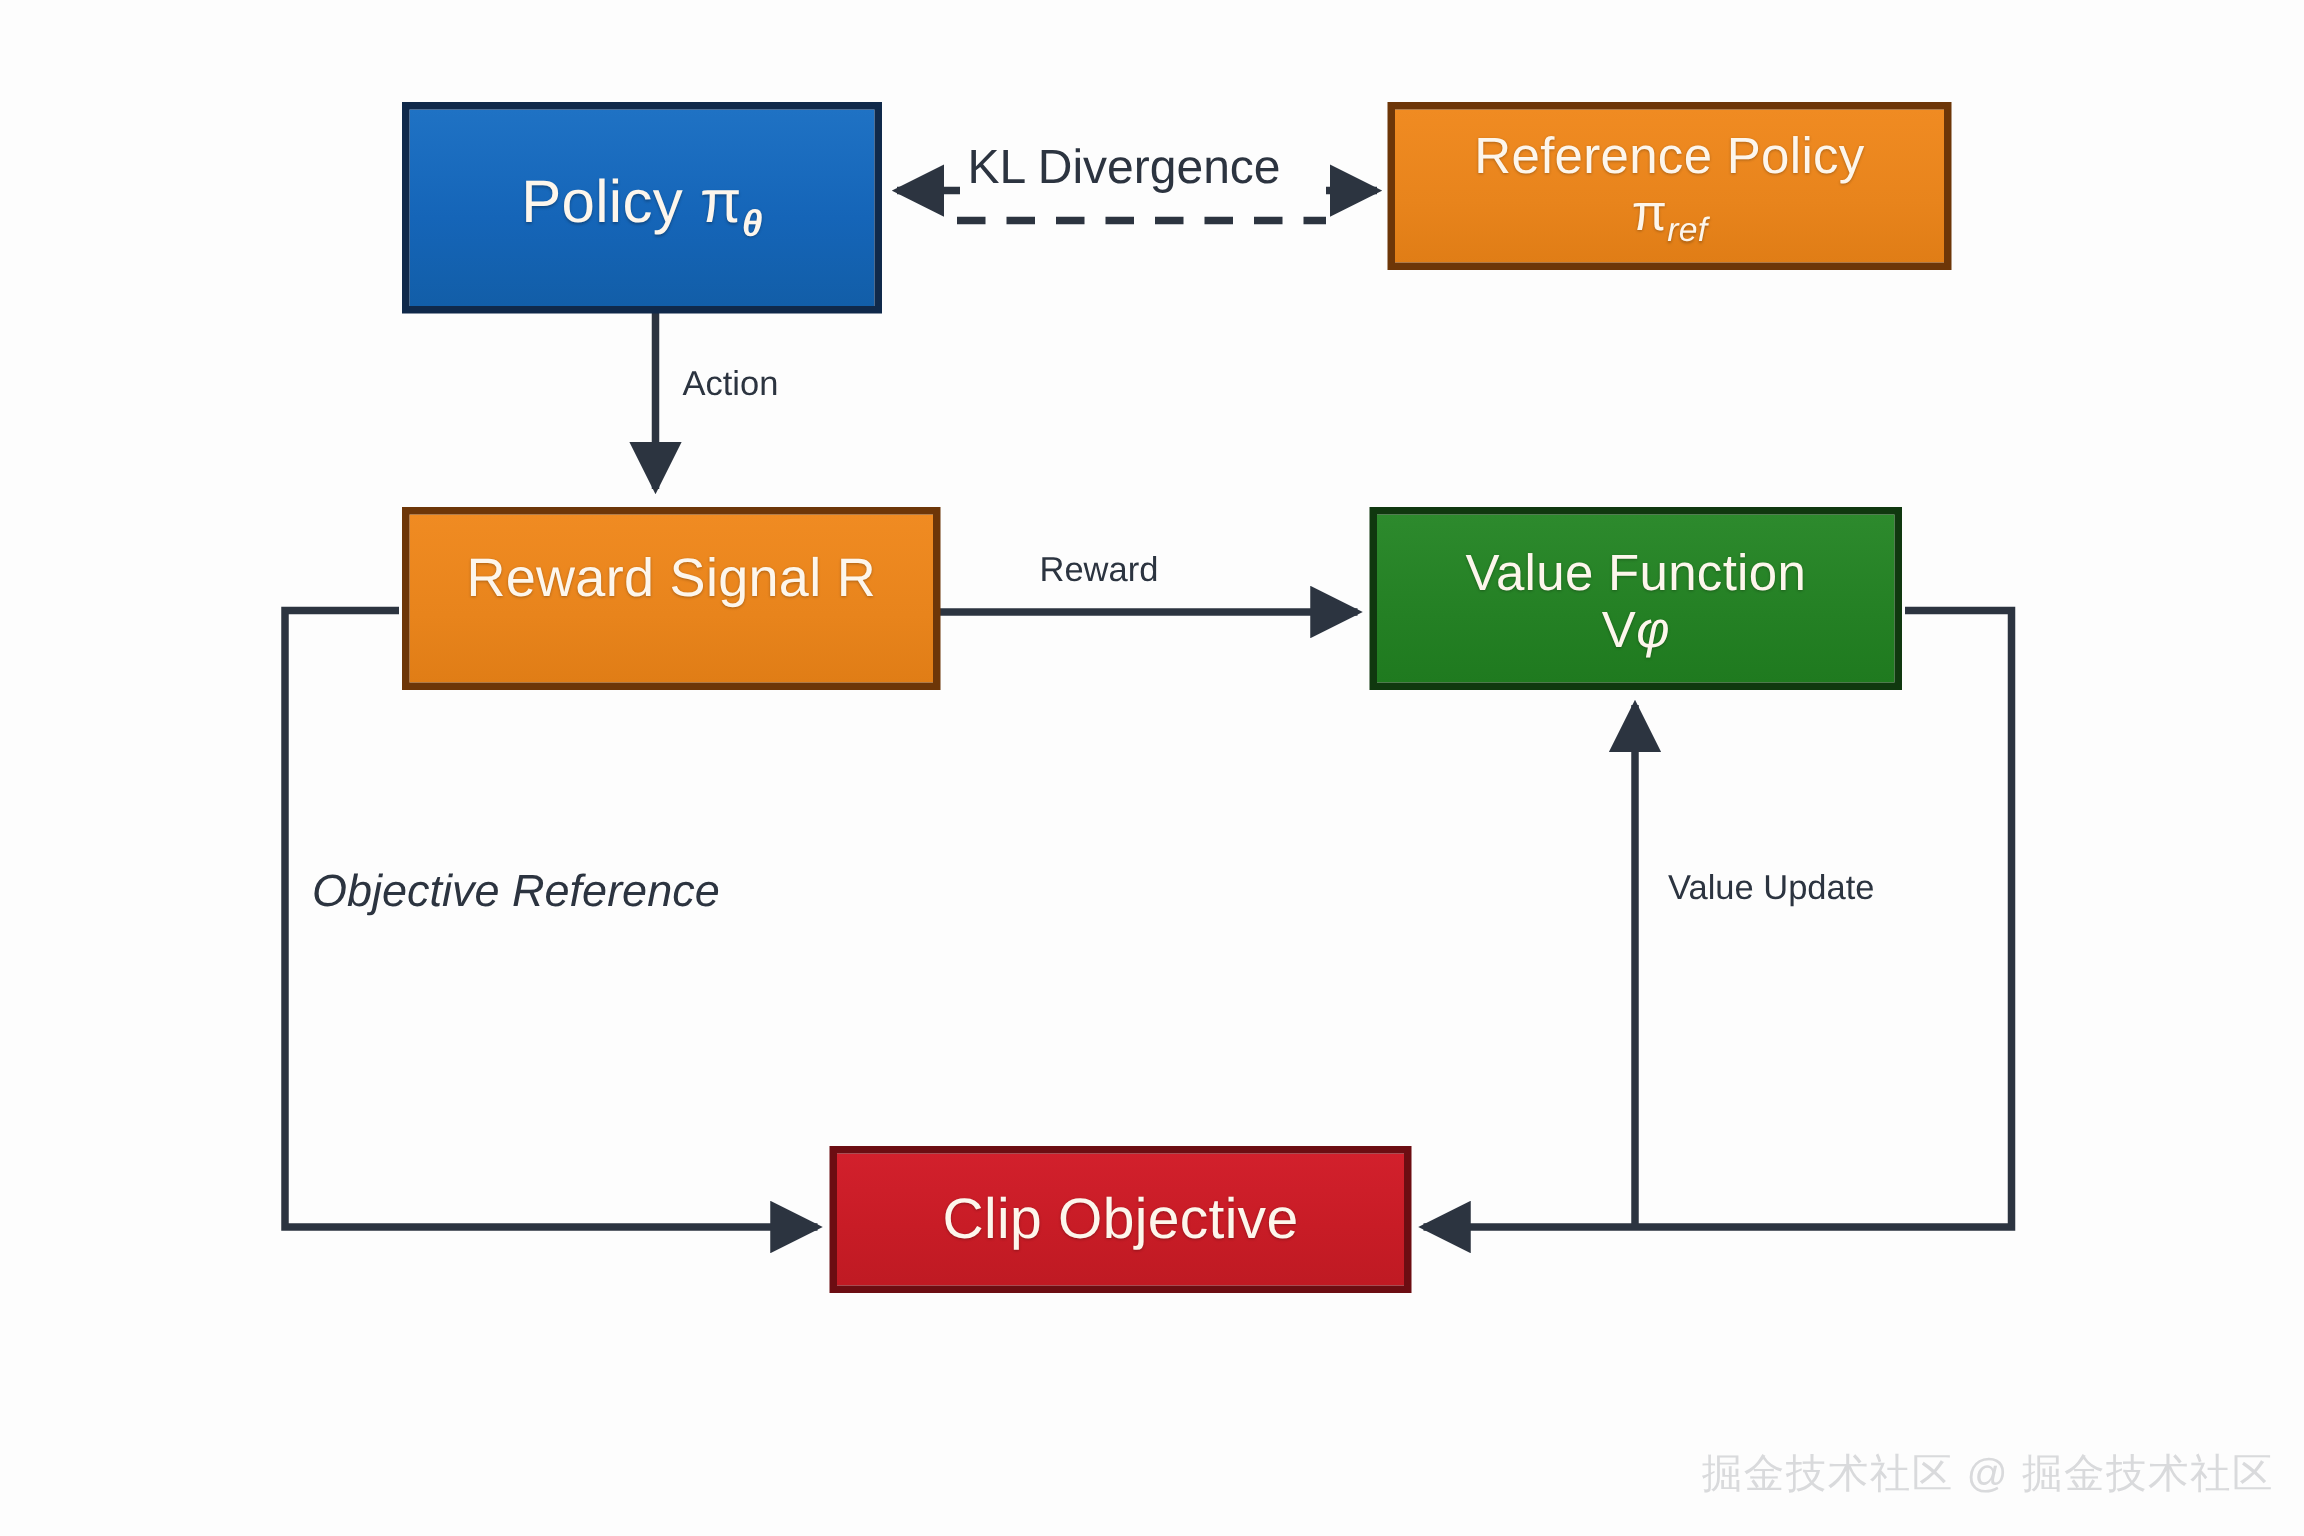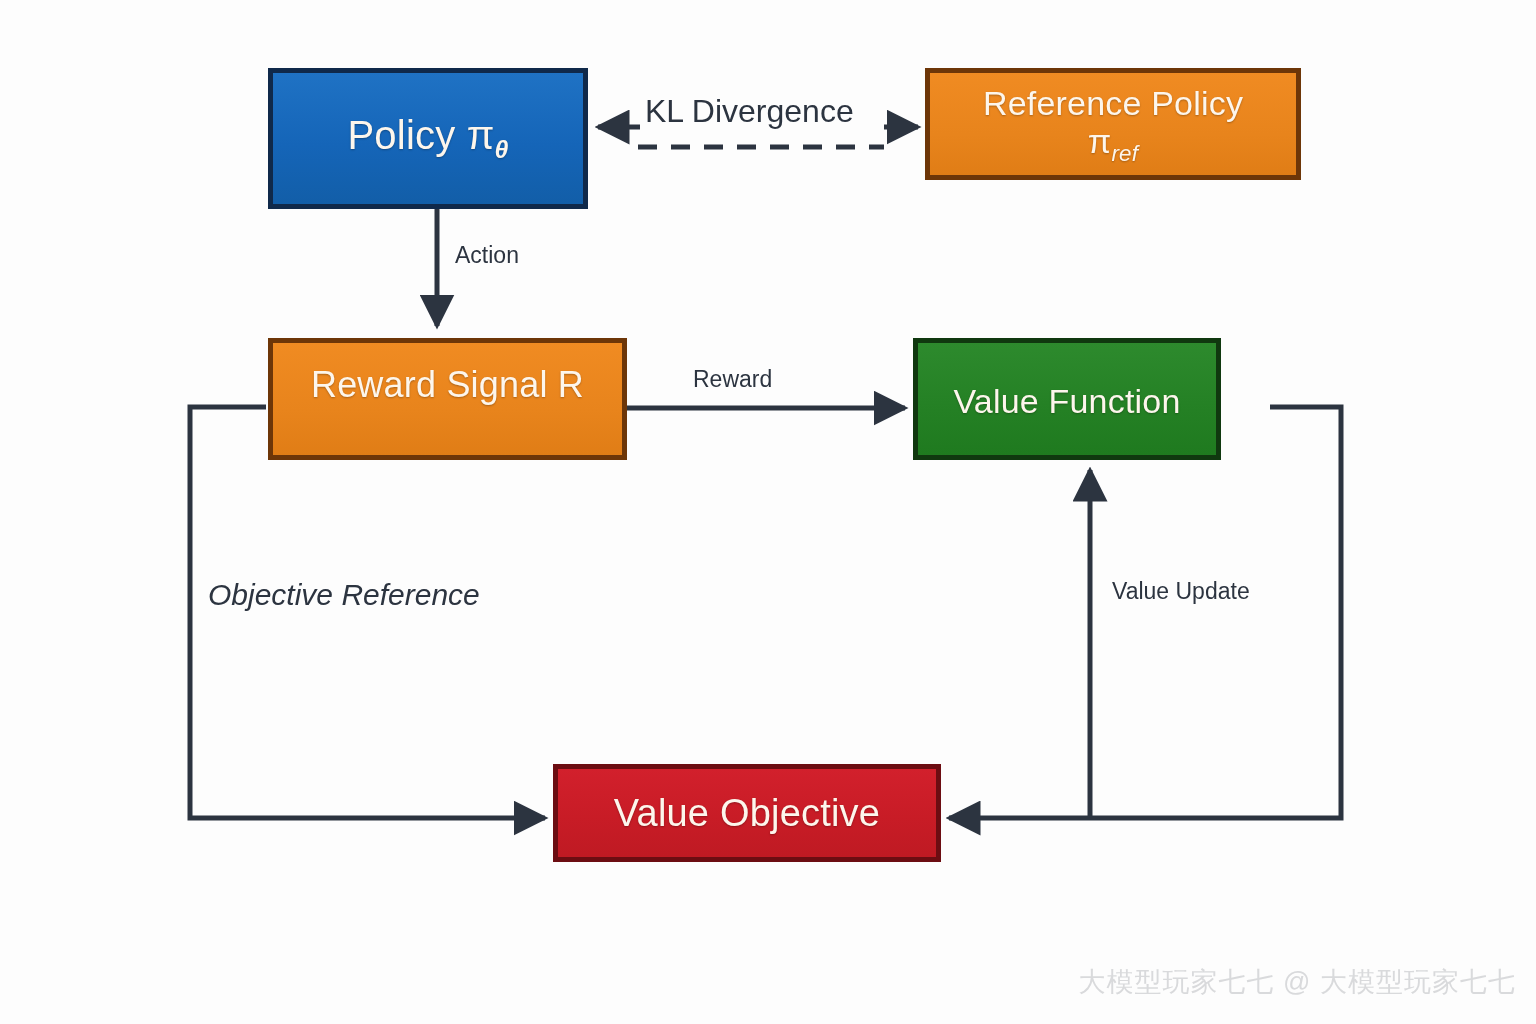--- a/index.html
+++ b/index.html
@@ -65,21 +65,21 @@
   }
   #node-reward-signal {
     left: 268px; top: 338px; width: 359px; height: 122px;
     background: linear-gradient(180deg, #f08b22 0%, #e8841c 60%, #e07d16 100%);
     border: 5px solid #6d3608;
     font-size: 36px;
     align-items: flex-start;
     padding-top: 22px;
   }
   #node-value-function {
-    left: 913px; top: 338px; width: 308px; height: 122px;
+    left: 913px; top: 338px; width: 355px; height: 122px;
     background: linear-gradient(180deg, #2d8a2d 0%, #248024 60%, #1f7a1f 100%);
     border: 5px solid #10380f;
     font-size: 34px;
     padding-top: 4px;
   }
   #node-clip-objective {
     left: 553px; top: 764px; width: 388px; height: 98px;
     background: linear-gradient(180deg, #d2202c 0%, #c81c26 55%, #bf1a23 100%);
     border: 5px solid #6c0d12;
     font-size: 38px;
@@ -166,28 +166,29 @@
     </span>
   </div>
 
   <div class="node" id="node-reward-signal">
     <span class="nlabel">Reward Signal R</span>
   </div>
 
   <div class="node" id="node-value-function">
     <span class="nlabel">
       <span class="line1">Value Function</span>
+      <span class="sub"><span>V</span><span style="font-style:italic;">φ</span></span>
     </span>
   </div>
 
   <div class="node" id="node-clip-objective">
-    <span class="nlabel">Value Objective</span>
+    <span class="nlabel">Clip Objective</span>
   </div>
 
   <div class="edge-label" id="label-kl-divergence">KL Divergence</div>
   <div class="edge-label" id="label-action">Action</div>
   <div class="edge-label" id="label-reward">Reward</div>
   <div class="edge-label" id="label-objective-function">Objective Reference</div>
   <div class="edge-label" id="label-value-update">Value Update</div>
 
-  <div id="watermark">大模型玩家七七 @ 大模型玩家七七</div>
+  <div id="watermark">掘金技术社区 @ 掘金技术社区</div>
 
 </div>
 
 </body></html>

